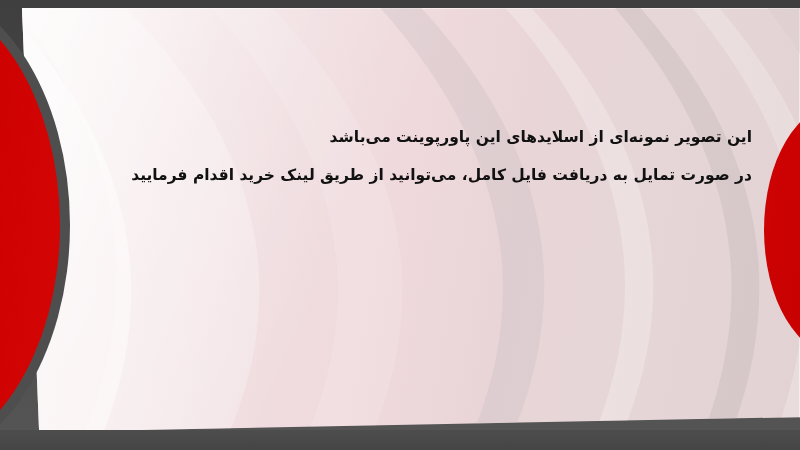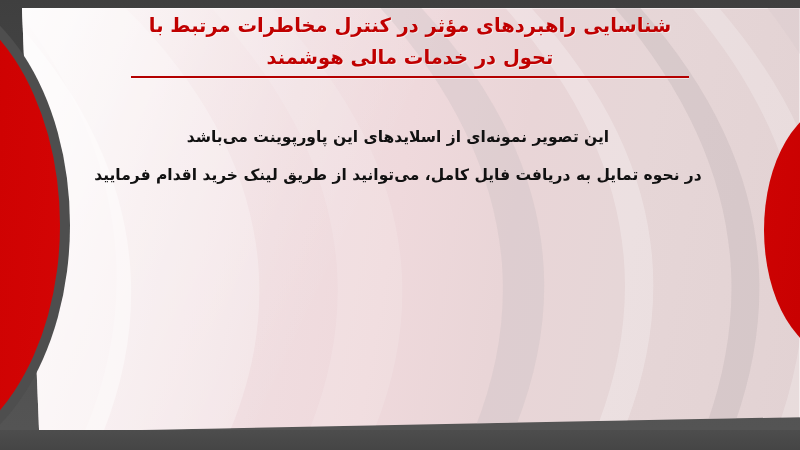--- a/index.html
+++ b/index.html
@@ -113,25 +113,25 @@
     margin: 2px auto 0 auto;
     width: 558px;
     height: 2px;
     background: #b40000;
     box-shadow: 0 1px 0 rgba(255,255,255,0.55);
   }
 
   
   .body-block {
     position: absolute;
-    right: 62px;
+    right: 48px;
     top: 118px;
     width: 680px;
     direction: rtl;
-    text-align: center;
+    text-align: right;
   }
   .body-line {
     color: #111111;
     font-size: 15.5px;
     font-weight: bold;
     line-height: 38px;
     white-space: nowrap;
   }
   .body-line.l1 { padding-left: 0; }
 
@@ -170,26 +170,21 @@
         <path d="M 745 -40 C 905 130, 920 300, 845 470 L 800 470 C 880 300, 865 130, 712 -40 Z" fill="#d8c8cb" opacity="0.35"></path>
       </g>
     </svg>
   </div>
 
   <div class="left-lens-outline"></div>
   <div class="left-lens"></div>
 
   <div class="right-ellipse"></div>
 
-  <div class="title-block">
-    <div class="title-line">شناسایی راهبردهای مؤثر در کنترل مخاطرات مرتبط با</div>
-    <div class="title-line">تحول در خدمات مالی هوشمند</div>
-    <div class="title-rule"></div>
-  </div>
 
   <div class="body-block">
     <div class="body-line l1">این تصویر نمونه‌ای از اسلایدهای این پاورپوینت می‌باشد</div>
-    <div class="body-line">در نحوه تمایل به دریافت فایل کامل، می‌توانید از طریق لینک خرید اقدام فرمایید</div>
+    <div class="body-line">در صورت تمایل به دریافت فایل کامل، می‌توانید از طریق لینک خرید اقدام فرمایید</div>
   </div>
 
   <div class="bottom-strip"></div>
 
 </div>
 
 </body></html>

